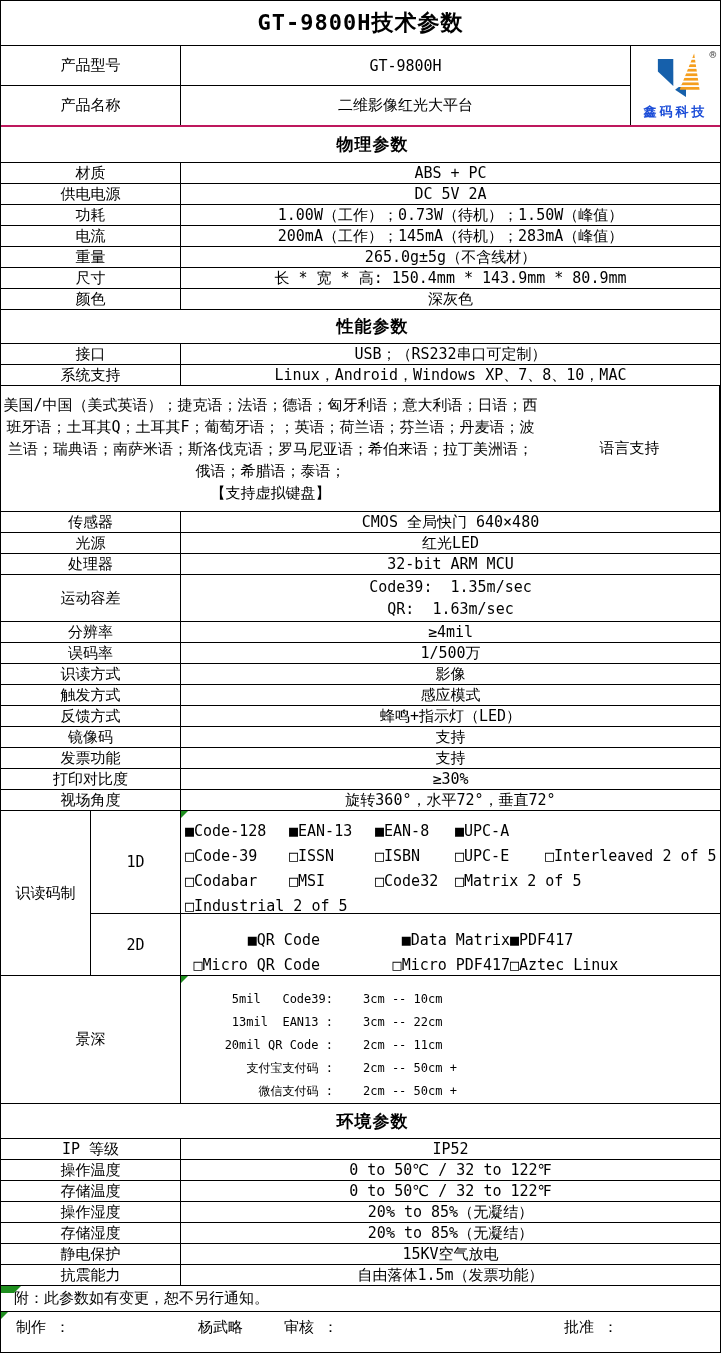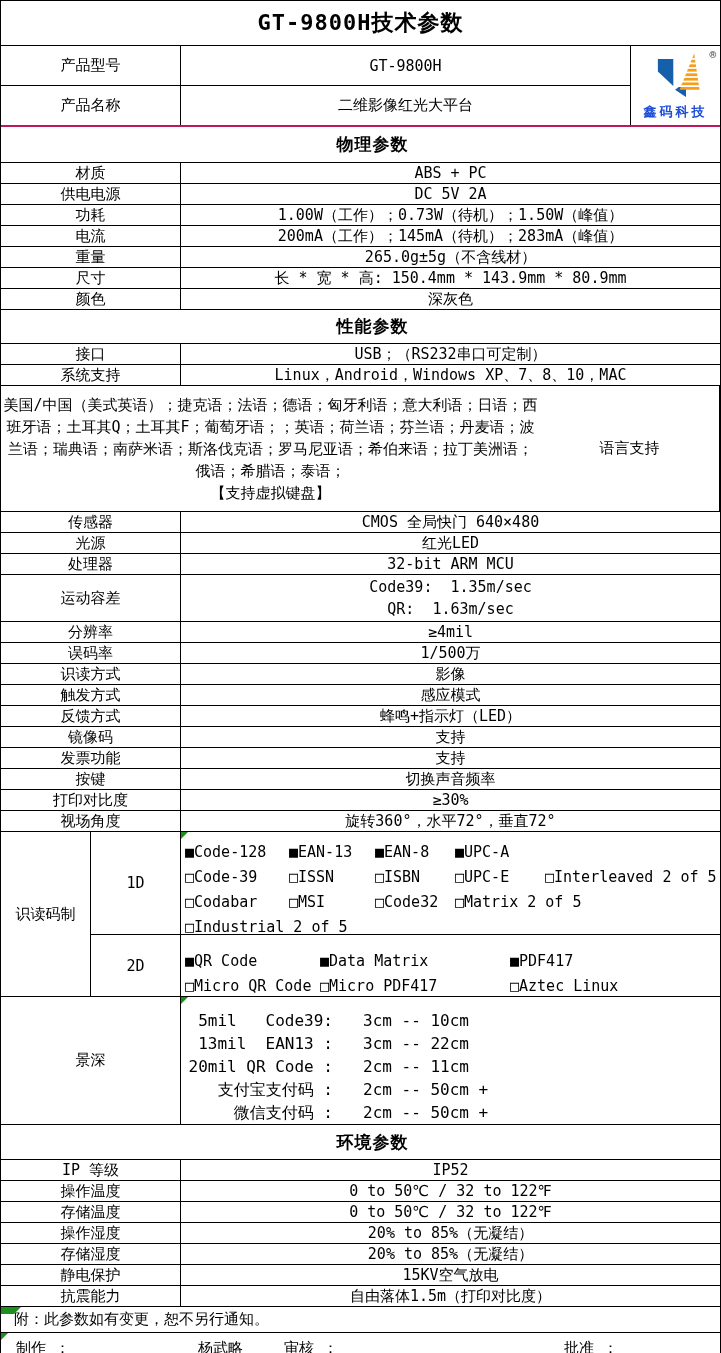--- a/index.html
+++ b/index.html
@@ -53,27 +53,27 @@
   .bc-content-2d { grid-column:3; grid-row:2; }
   .bc-content { position:relative; padding:8px 2px 0 4px; font-size:15px; display:block; text-align:left; }
   .bc-line { display:flex; line-height:25px; white-space:pre; }
   .bc-item { display:inline-block; }
   .cols-1d .bc-item:nth-child(1){ width:104px; }
   .cols-1d .bc-item:nth-child(2){ width:86px; }
   .cols-1d .bc-item:nth-child(3){ width:80px; }
   .cols-1d .bc-item:nth-child(4){ width:90px; }
   .cols-2d .bc-item:nth-child(1){ width:135px; }
   .cols-2d .bc-item:nth-child(2){ width:190px; }
-  .bc-content-2d { padding-top:14px; }
+  .bc-content-2d { padding-top:14px;text-align:right; }
 
   
   .dof { min-height:118px; }
   .dof .label { width:180px; border-right:1px solid #000; flex:none; font-size:15px; }
   .dof .value { flex:1; display:block; text-align:left; padding-top:12px; position:relative; }
-  .dof-line { display:flex; line-height:23px; font-size:16px; }
+  .dof-line { display:flex; line-height:23px; font-size:12px; }
   .dof-lab { width:152px; text-align:right; white-space:pre; display:inline-block; flex:none; }
   .dof-num { margin-left:30px; white-space:pre; }
 
   .note-row { min-height:26px; display:flex; align-items:center; border-bottom:1px solid #000; position:relative; }
   .note-row span { font-size:15px; padding-left:13px; }
 
   .footer-row { min-height:31px; display:flex; align-items:center; position:relative; font-size:15px; }
   .f-cell { display:flex; align-items:center; }
   .f-maker { width:280px; padding-left:15px; }
   .f-review { width:280px; padding-left:3px; }
@@ -216,24 +216,20 @@
       </div>
       <div class="row kv">
         <div class="cell label">镜像码</div>
         <div class="cell value">支持</div>
       </div>
       <div class="row kv">
         <div class="cell label">发票功能</div>
         <div class="cell value">支持</div>
       </div>
       <div class="row kv">
-        <div class="cell label">按键</div>
-        <div class="cell value">切换声音频率</div>
-      </div>
-      <div class="row kv">
         <div class="cell label">打印对比度</div>
         <div class="cell value">≥30%</div>
       </div>
       <div class="row kv">
         <div class="cell label">视场角度</div>
         <div class="cell value">旋转360°，水平72°，垂直72°</div>
       </div>
     </div>
 
   <div class="bc-block">
@@ -303,21 +299,21 @@
       <div class="row kv">
         <div class="cell label">存储湿度</div>
         <div class="cell value">20% to 85%（无凝结）</div>
       </div>
       <div class="row kv">
         <div class="cell label">静电保护</div>
         <div class="cell value">15KV空气放电</div>
       </div>
       <div class="row kv">
         <div class="cell label">抗震能力</div>
-        <div class="cell value">自由落体1.5m（打印对比度）</div>
+        <div class="cell value">自由落体1.5m（发票功能）</div>
       </div>
     </div>
 
   <div class="note-row">
     <span class="corner-flag"></span>
     <span>附：此参数如有变更，恕不另行通知。</span>
   </div>
 
   <div class="footer-row">
     <span class="corner-flag"></span>

